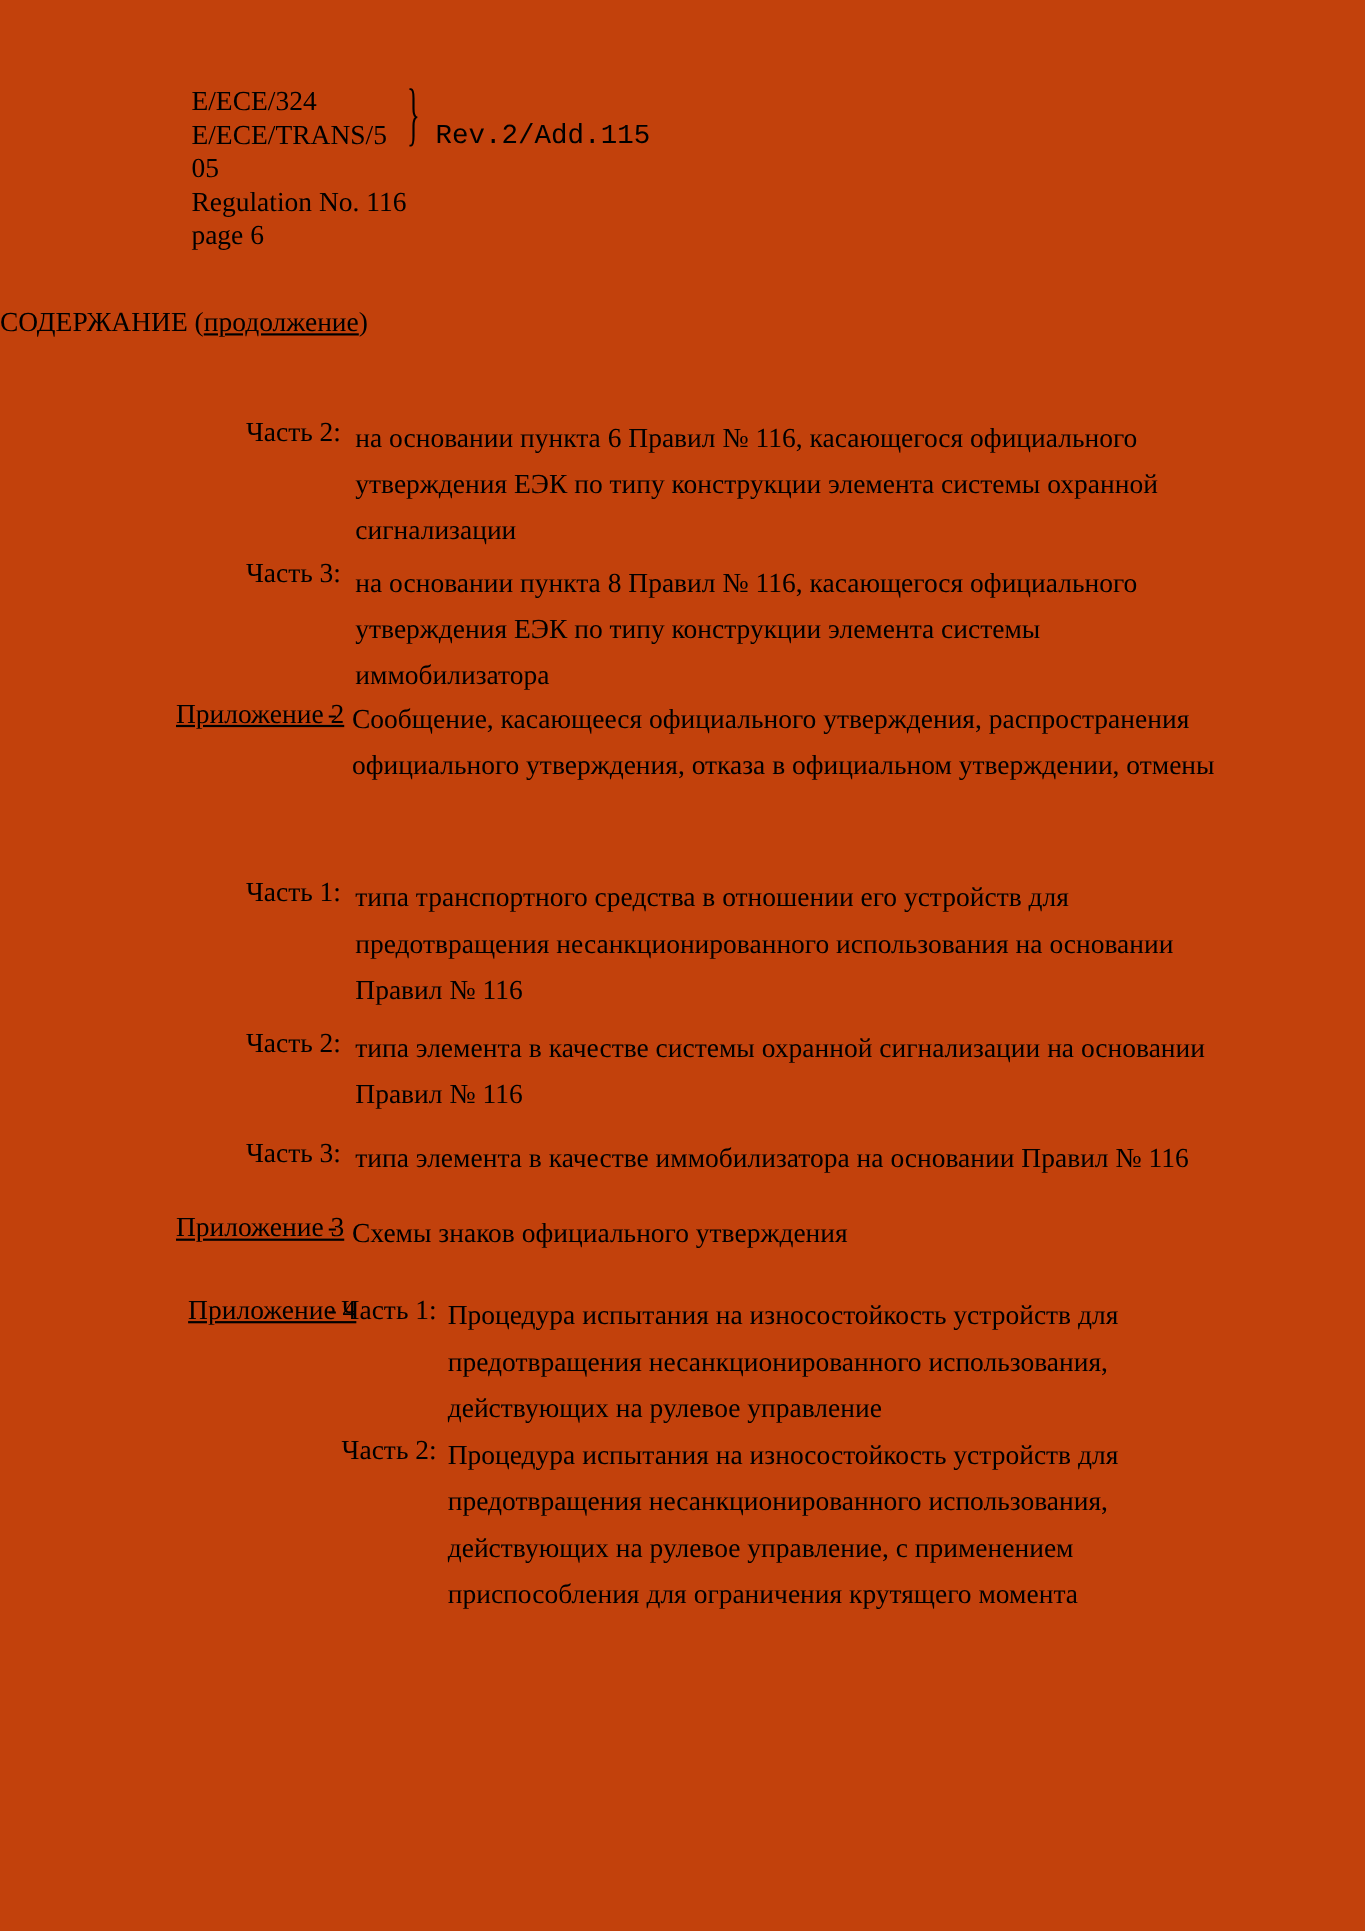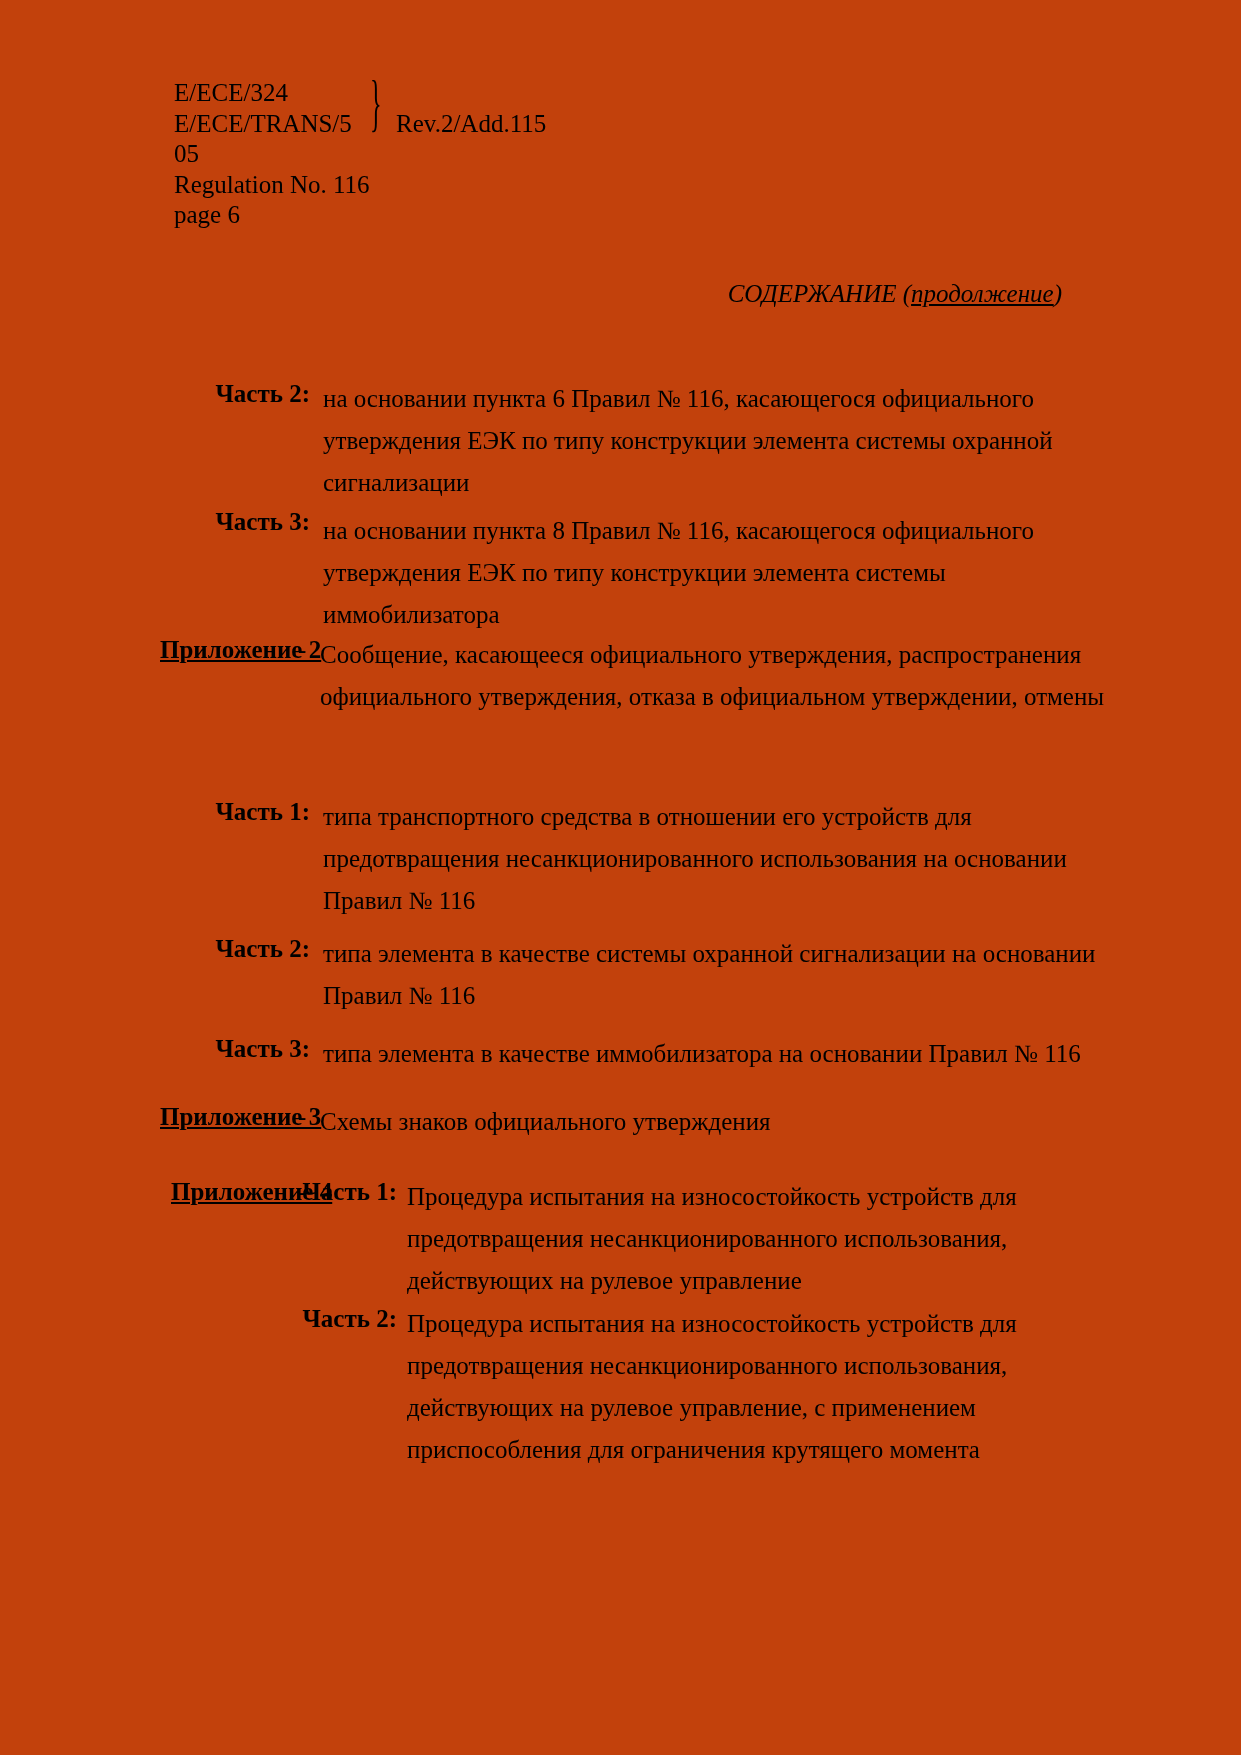--- a/index.html
+++ b/index.html
@@ -41,45 +41,44 @@
     transform: scaleX(0.55) scaleY(1.45);
     transform-origin: left top;
     color: #000;
   }
   .header-rev {
     position: absolute;
     left: 222px;
     top: 31px;
     font-size: 25px;
     white-space: pre;
+    font-family: Liberation Mono, monospace;
   }
 
   
   .toc-title {
     position: absolute;
     left: 0;
     top: 280px;
     width: 1062px;
-    text-align: right;
+    text-align: left;
     font-size: 25px;
-    font-style: italic;
   }
   .toc-title .u { text-decoration: underline; }
 
   
   .entry {
     position: absolute;
     font-size: 25px;
     line-height: 37px;
   }
   .label {
     position: absolute;
     white-space: nowrap;
     text-align: right;
-    font-weight: bold;
   }
   .label.u { text-decoration: underline; }
   .body-col {
     position: absolute;
   }
   .body-col p {
     margin: 5px;
     white-space: nowrap;
   }
   .dash {

